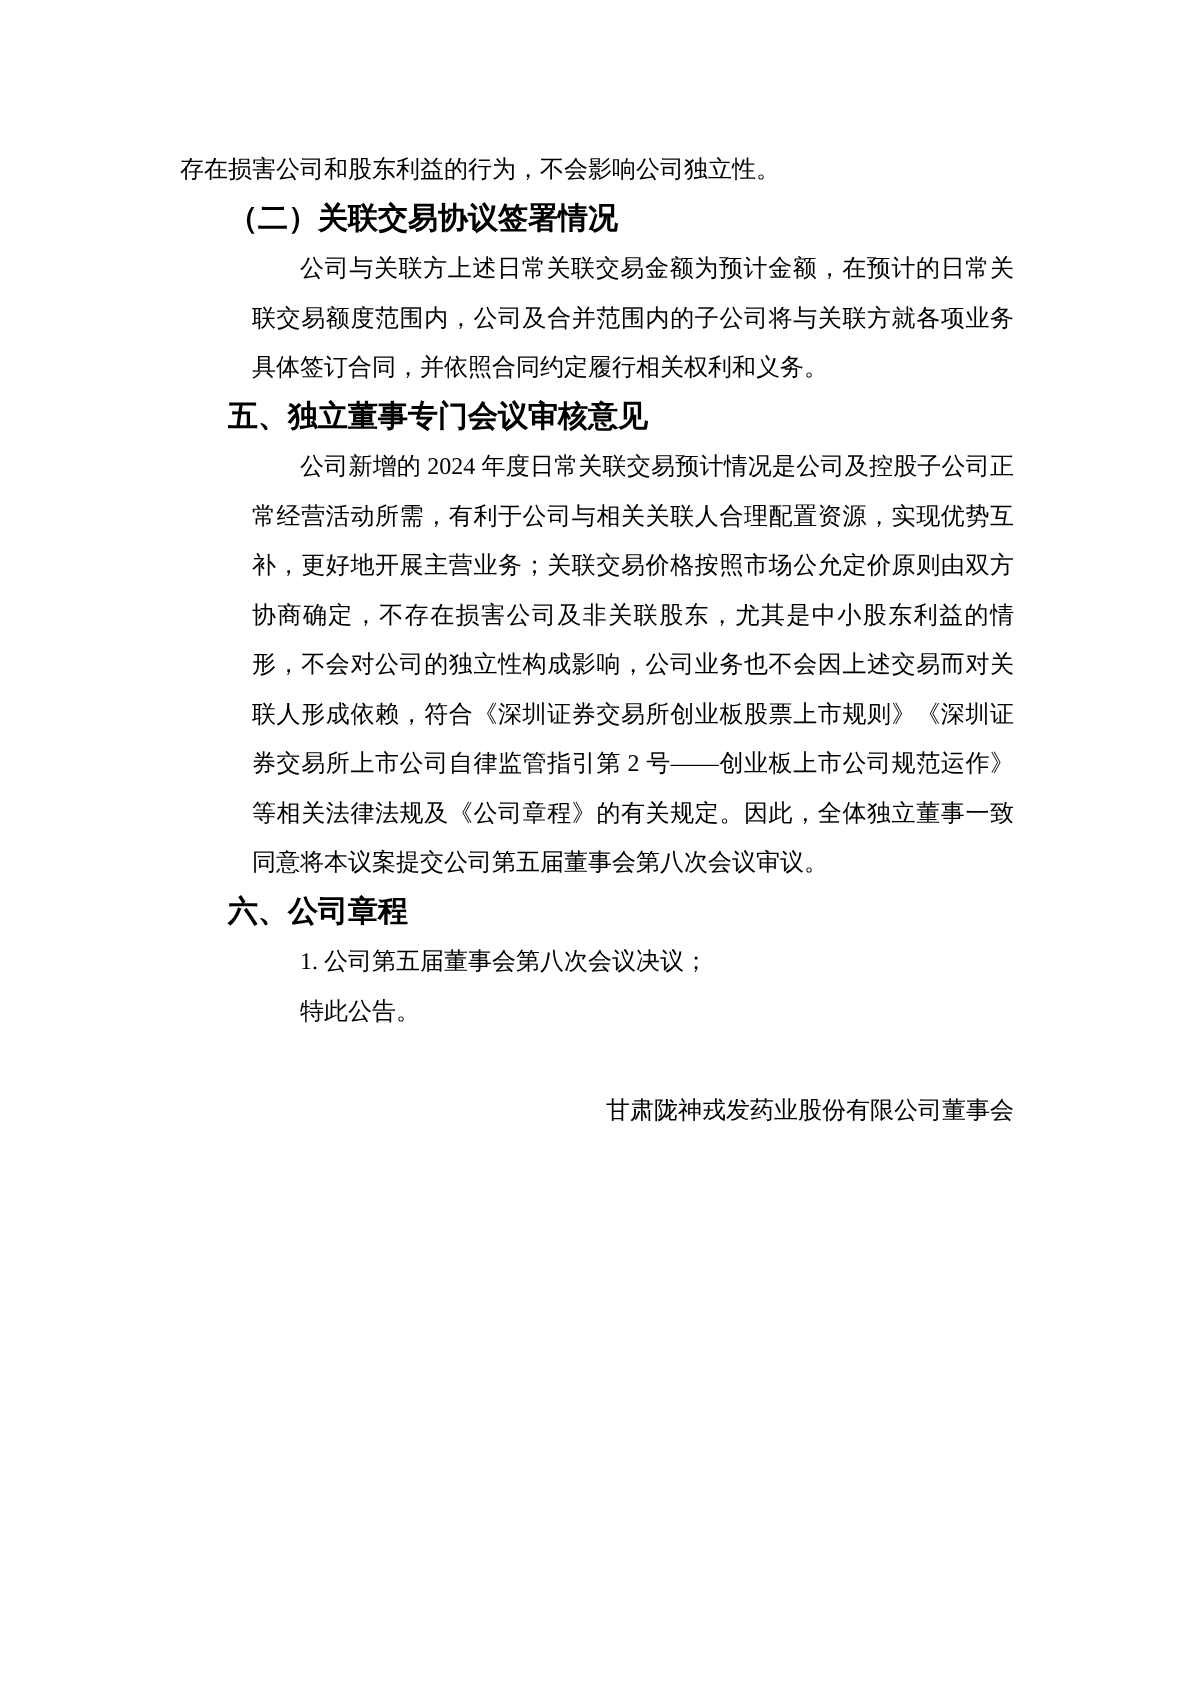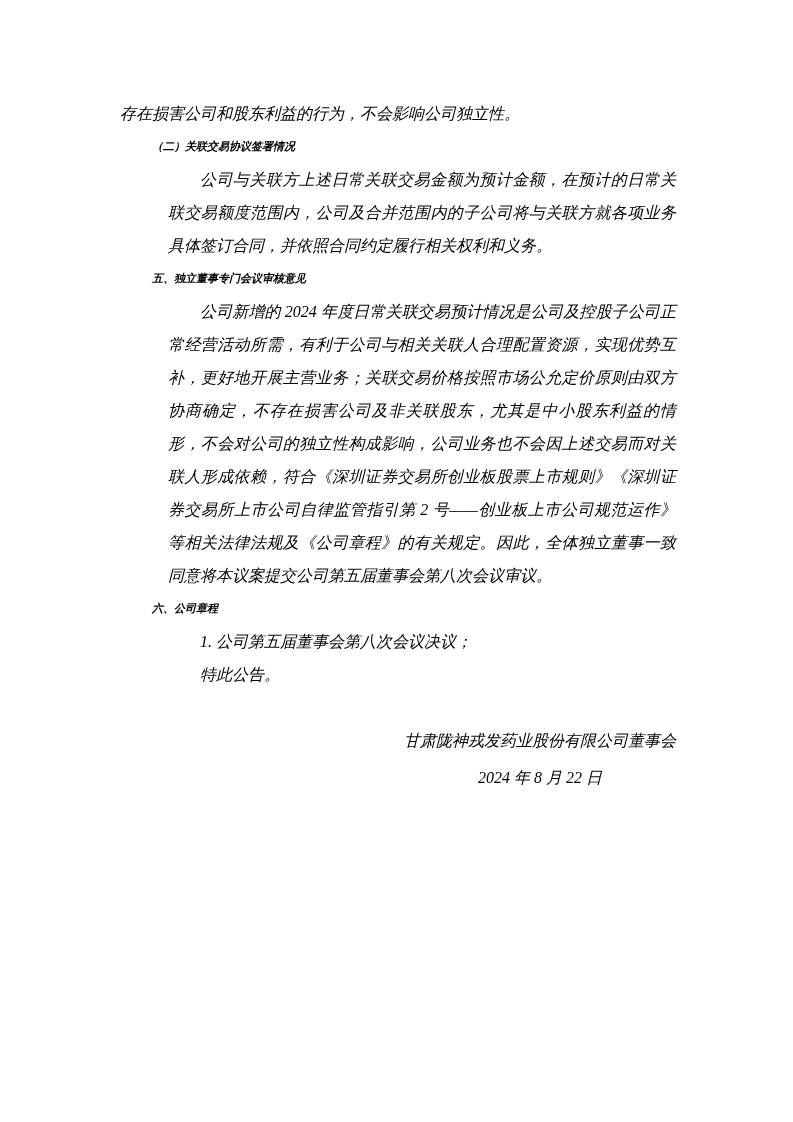--- a/index.html
+++ b/index.html
@@ -12,37 +12,36 @@
     width: 793px;
     height: 1122px;
     background: #ffffff;
     box-sizing: border-box;
     padding: 97px 117px 0 120px;
     font-family: "Liberation Serif", "DejaVu Serif", serif;
     font-size: 16px;
     line-height: 33px;
     color: #000000;
     overflow: hidden;
-    font-style: italic;
   }
   .para {
     margin: 0;
     text-align: justify;
     text-justify: inter-ideograph;
   }
   .indent {
     text-indent: 32px;
     margin-left: 48px;
   }
   .no-indent {
     text-indent: 0;
   }
   .heading {
     margin: 0;
-    font-size: 11px;
+    font-size: 20px;
     font-weight: bold;
     line-height: 33px;
     text-indent: 32px;
     text-align: left;
   }
   .signature-block {
     margin-top: 31px;
     margin-left: auto;
     width: max-content;
     text-align: center;
@@ -71,16 +70,15 @@
 
   <h3 class="heading">六、公司章程</h3>
 
   <p class="para indent">1. 公司第五届董事会第八次会议决议；</p>
 
 
   <p class="para indent">特此公告。</p>
 
   <div class="signature-block">
     <p>甘肃陇神戎发药业股份有限公司董事会</p>
-    <p>2024 年 8 月 22 日</p>
   </div>
 
 </div>
 
 </body></html>

